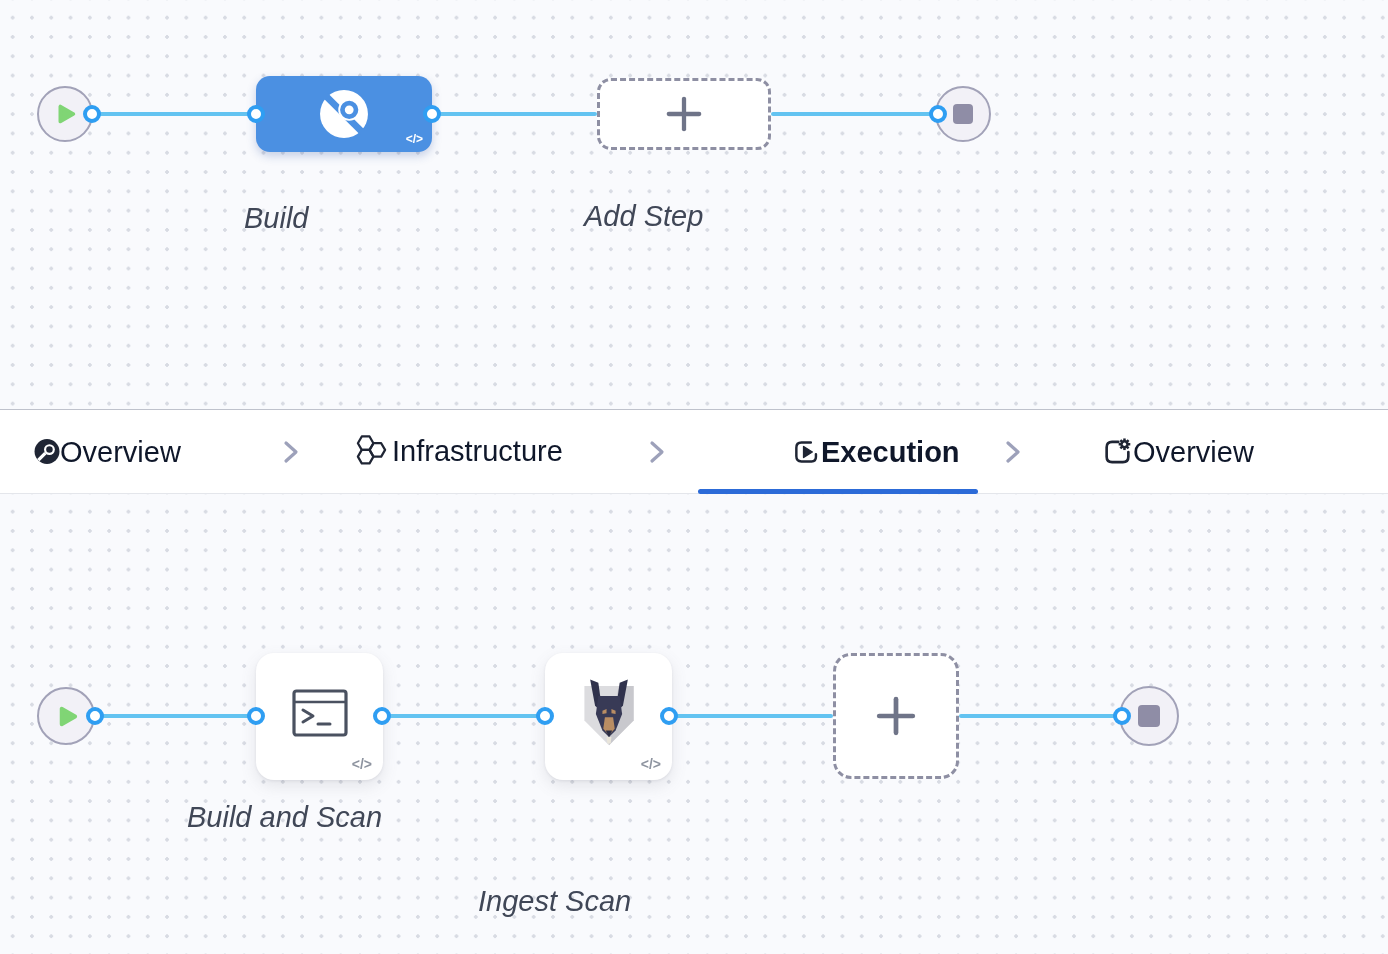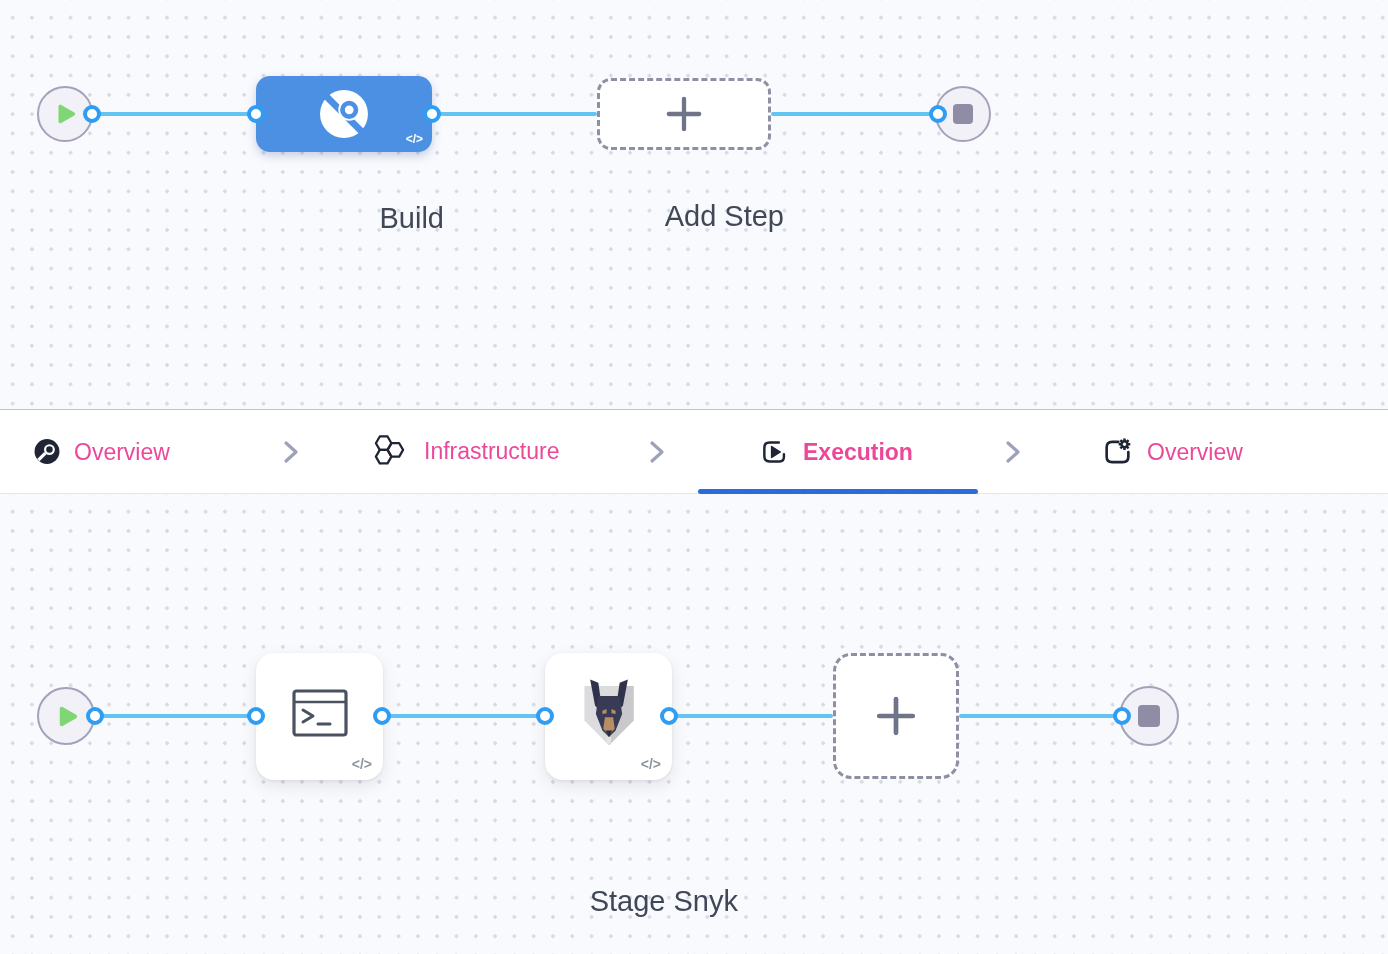--- a/index.html
+++ b/index.html
@@ -30,29 +30,29 @@
               align-items:center;justify-content:center;}
   .step-card{position:absolute;background:#fff;border-radius:18px;
              box-shadow:0 1px 3px rgba(40,41,61,.08),0 6px 16px rgba(96,97,112,.14);
              display:flex;align-items:center;justify-content:center;}
   .add-box{position:absolute;box-sizing:border-box;background:#fff;
            border:3px dashed #8e8fa3;display:flex;align-items:center;justify-content:center;}
   .code-badge{position:absolute;font-weight:700;letter-spacing:0px;line-height:1;}
   .code-badge.on-blue{right:9px;bottom:7px;color:#fff;font-size:12px;}
   .code-badge.on-white{right:11px;bottom:9px;color:#8d939f;font-size:14px;}
 
-  .node-label{position:absolute;font-size:29px;color:#404757;text-align:right;
-              line-height:42px;white-space:pre;}
+  .node-label{position:absolute;font-size:29px;color:#404757;text-align:left;
+              line-height:42px;white-space:pre;font-style:italic;}
 
   
   #tab-bar{position:absolute;top:409px;left:0;width:1388px;height:85px;
            box-sizing:border-box;background:#fff;
            border-top:1px solid #bfc2cc;border-bottom:1px solid #e4e6eb;}
   .tab{position:absolute;top:50%;transform:translateY(-50%);display:flex;
-       align-items:center;gap:14px;color:#ec4899;font-size:23px;cursor:pointer;}
+       align-items:center;color:#0f172a;font-size:29px;cursor:pointer;}
   .tab.active{font-weight:700;}
   .tab-chevron{position:absolute;top:50%;transform:translateY(-50%);}
   #tab-underline{position:absolute;left:698px;bottom:-1px;width:280px;height:5px;
                  background:#2c6bd8;border-radius:3px;}
 </style>
 </head>
 <body>
 
 <div id="app">
 
@@ -108,36 +108,36 @@
         <circle cx="57" cy="41" r="20" fill="#ffffff"></circle>
         <circle cx="57" cy="41" r="12" fill="#1f2534"></circle>
       </svg>
       <span>Overview</span>
     </div>
 
     <svg class="tab-chevron" style="left:279px;" width="24" height="26" viewBox="0 0 24 26">
       <path d="M7 4 L17 13 L7 22" fill="none" stroke="#9da1ba" stroke-width="3.2" stroke-linecap="round" stroke-linejoin="round"></path>
     </svg>
 
-    <div class="tab" style="left:372px;text-align:right;">
+    <div class="tab" style="left:354px;text-align:right;">
       <svg width="38" height="40" viewBox="0 0 44 46">
         <g fill="none" stroke="#1f2534" stroke-width="2.6" stroke-linejoin="round">
           <polygon points="22,5 17.5,12.8 22,20.6 31,20.6 35.5,12.8 31,5" transform="translate(-13,0)"></polygon>
           <polygon points="22,5 17.5,12.8 22,20.6 31,20.6 35.5,12.8 31,5" transform="translate(-13,15.6)"></polygon>
           <polygon points="22,5 17.5,12.8 22,20.6 31,20.6 35.5,12.8 31,5" transform="translate(0.5,7.8)"></polygon>
         </g>
       </svg>
       <span>Infrastructure</span>
     </div>
 
     <svg class="tab-chevron" style="left:645px;" width="24" height="26" viewBox="0 0 24 26">
       <path d="M7 4 L17 13 L7 22" fill="none" stroke="#9da1ba" stroke-width="3.2" stroke-linecap="round" stroke-linejoin="round"></path>
     </svg>
 
-    <div class="tab active" style="left:760px;">
+    <div class="tab active" style="left:792px;">
       <svg width="29" height="29" viewBox="0 0 40 40">
         <path d="M26 7 H13 Q6 7 6 14 V26 Q6 33 13 33 H27 Q33 33 33 27 V23" fill="none" stroke="#1f2534" stroke-width="3.4" stroke-linecap="round"></path>
         <polygon points="16,12.5 16,27.5 28,20" fill="#1f2534" stroke="#1f2534" stroke-width="2" stroke-linejoin="round"></polygon>
       </svg>
       <span>Execution</span>
     </div>
 
     <svg class="tab-chevron" style="left:1001px;" width="24" height="26" viewBox="0 0 24 26">
       <path d="M7 4 L17 13 L7 22" fill="none" stroke="#9da1ba" stroke-width="3.2" stroke-linecap="round" stroke-linejoin="round"></path>
     </svg>
@@ -214,19 +214,20 @@
       </svg>
     </div>
 
     <div class="edge" style="left:959px;top:220px;width:163px;"></div>
     <div class="port" style="left:1113px;top:213px;"></div>
 
     <div class="endpoint" style="left:1119px;top:192px;width:60px;height:60px;">
       <div class="stop-square" style="width:22px;height:22px;"></div>
     </div>
 
+    <div class="node-label" style="left:187px;top:302px;width:260px;">Build and Scan</div>
     <div class="node-label" style="left:478px;top:302px;width:260px;">
-      <div>Stage Snyk</div>
+      <div>Ingest Scan</div>
       
     </div>
   </div>
 
 </div>
 
 </body></html>

